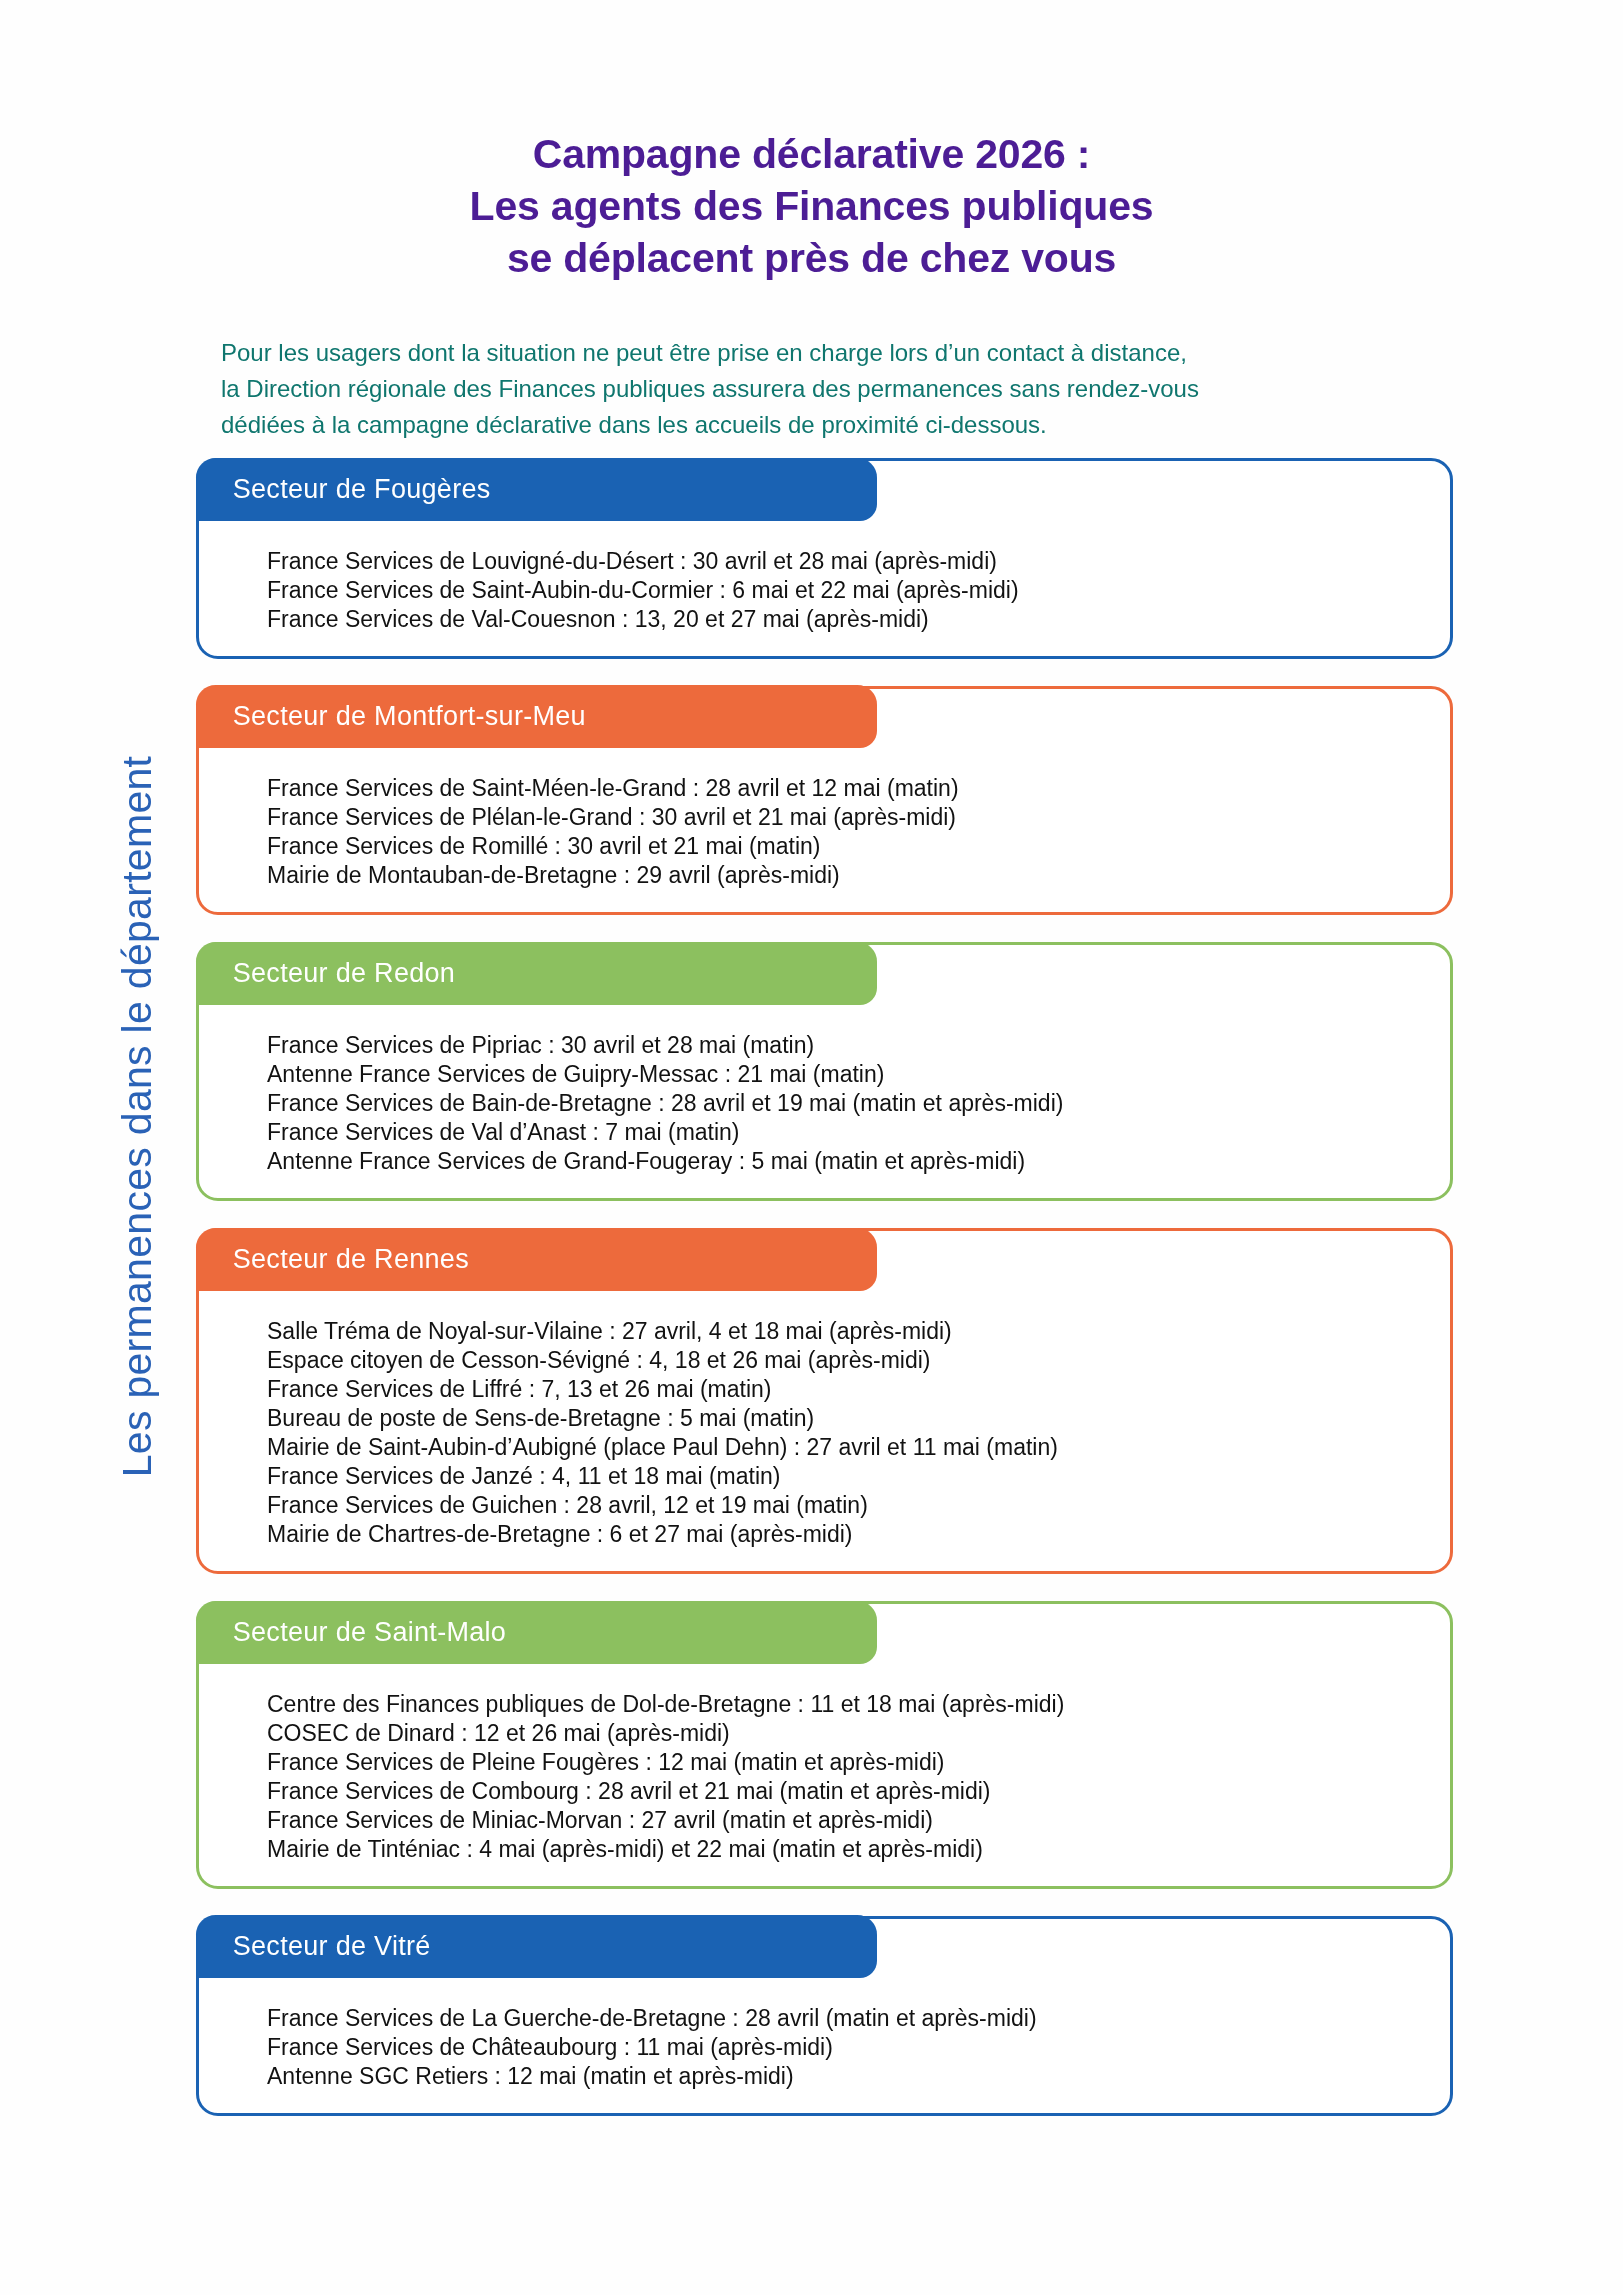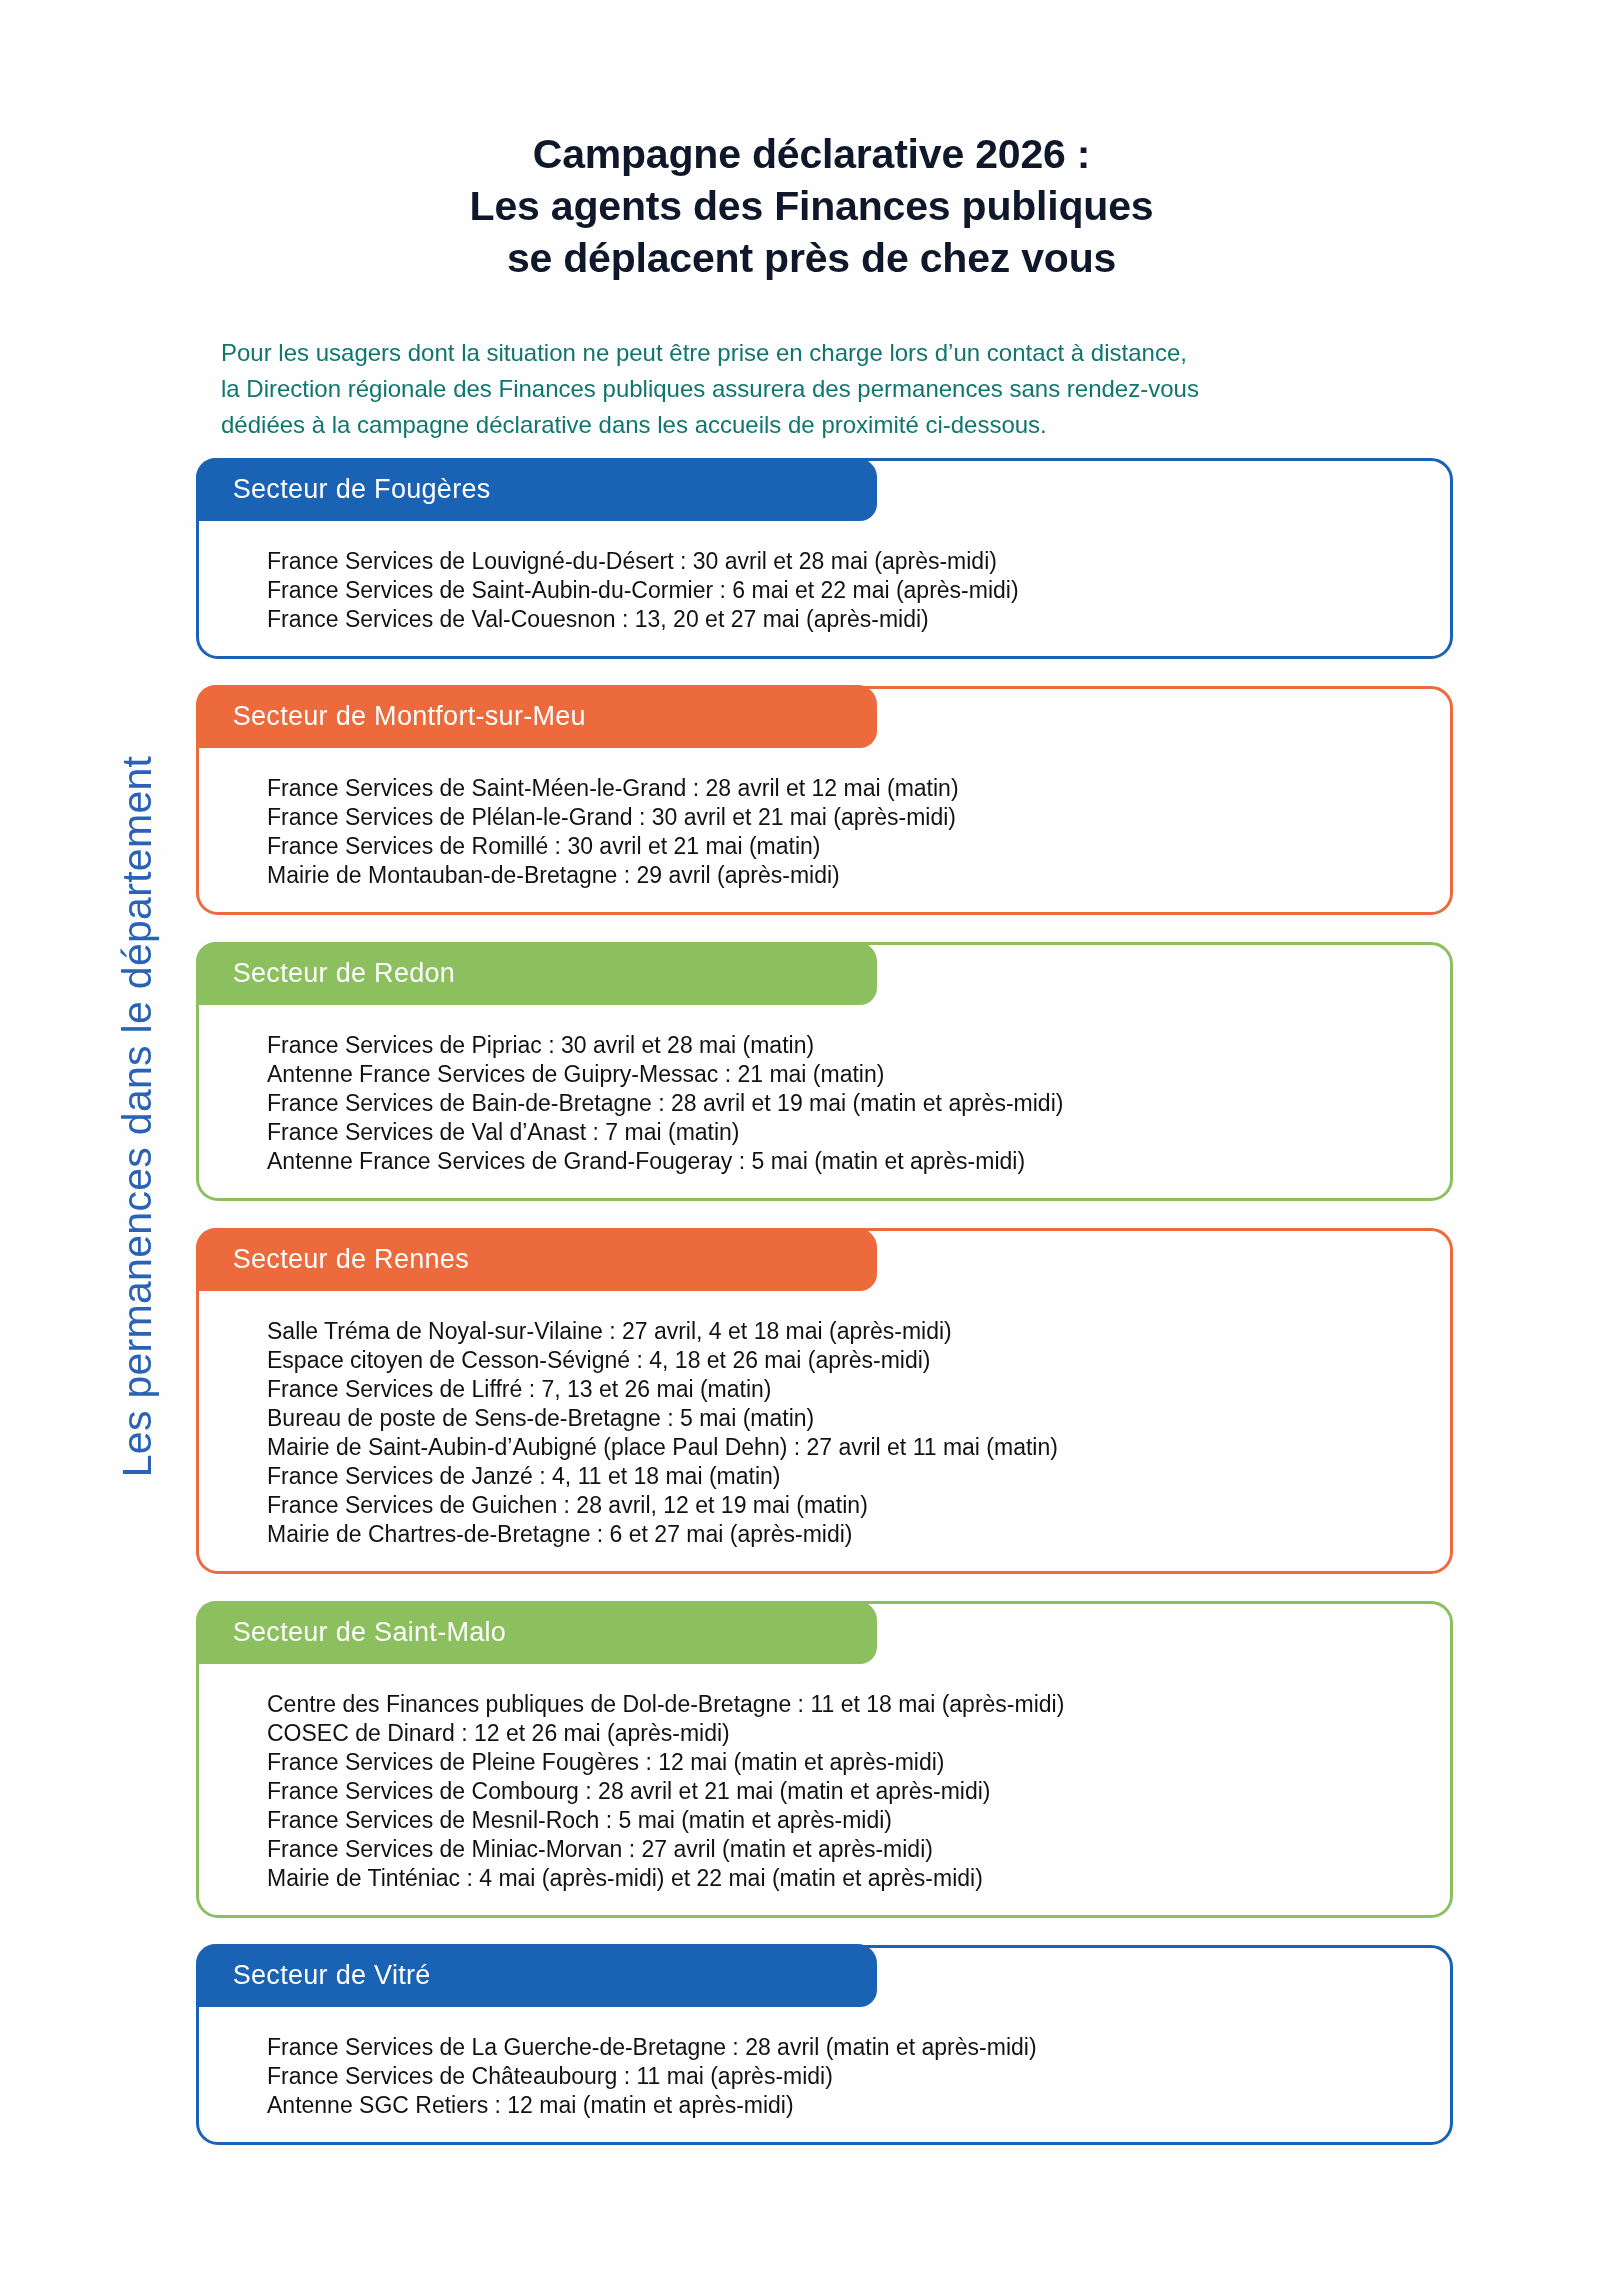--- a/index.html
+++ b/index.html
@@ -24,21 +24,21 @@
 
   
   .title-block {
     position: absolute;
     left: 0;
     top: 128px;
     width: 1623px;
     text-align: center;
   }
   .title-line {
-    color: #0f172a;
+    color: #4c1d95;
     font-size: 41px;
     font-weight: bold;
     line-height: 52px;
     letter-spacing: -0.2px;
     white-space: nowrap;
   }
 
   
   .intro {
     position: absolute;
@@ -192,21 +192,20 @@
       </div>
       <div class="sector accent-green">
         <div class="sector-header">
           <div class="sector-header-label">Secteur de Saint-Malo</div>
         </div>
         <div class="sector-body">
           <div class="entry">Centre des Finances publiques de Dol-de-Bretagne : 11 et 18 mai (après-midi)</div>
           <div class="entry">COSEC de Dinard : 12 et 26 mai (après-midi)</div>
           <div class="entry">France Services de Pleine Fougères : 12 mai (matin et après-midi)</div>
           <div class="entry">France Services de Combourg : 28 avril et 21 mai (matin et après-midi)</div>
-          <div class="entry">France Services de Mesnil-Roch : 5 mai (matin et après-midi)</div>
           <div class="entry">France Services de Miniac-Morvan : 27 avril (matin et après-midi)</div>
           <div class="entry">Mairie de Tinténiac : 4 mai (après-midi) et 22 mai (matin et après-midi)</div>
         </div>
       </div>
       <div class="sector accent-blue">
         <div class="sector-header">
           <div class="sector-header-label">Secteur de Vitré</div>
         </div>
         <div class="sector-body">
           <div class="entry">France Services de La Guerche-de-Bretagne : 28 avril (matin et après-midi)</div>

